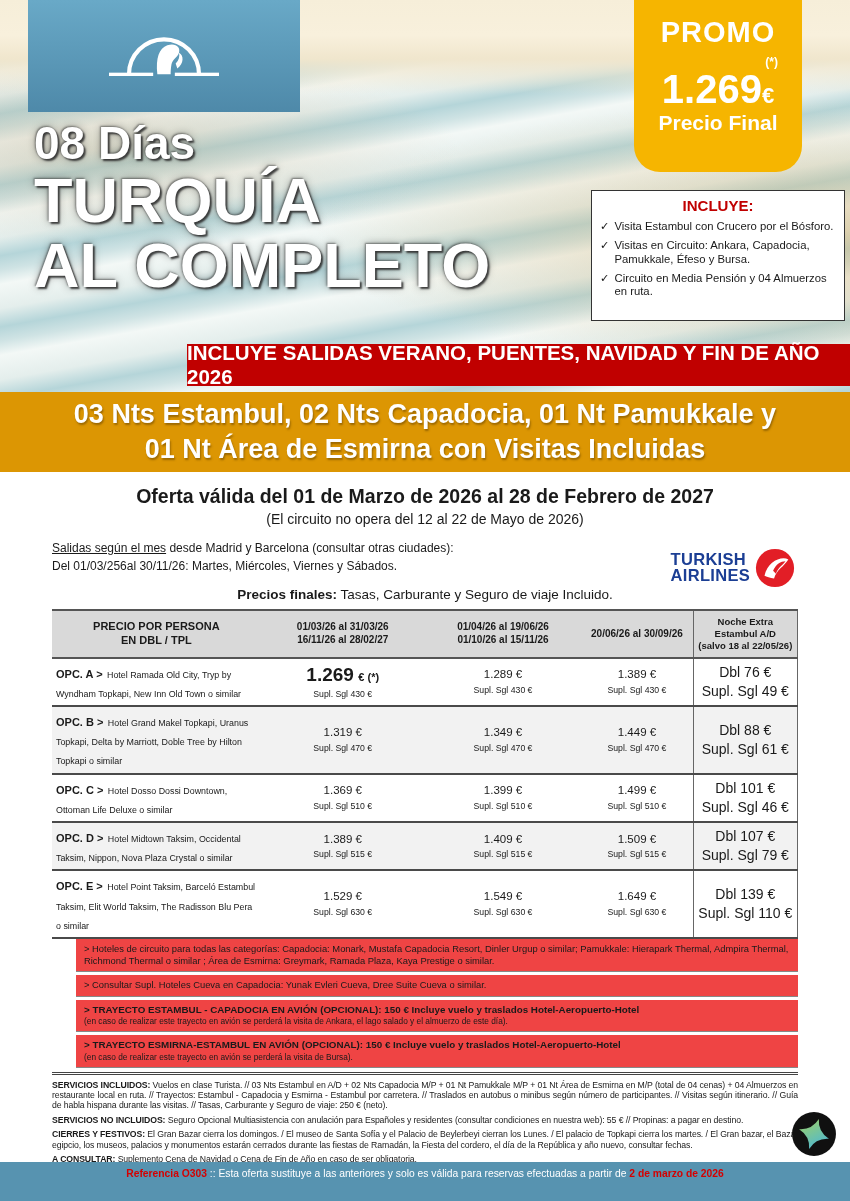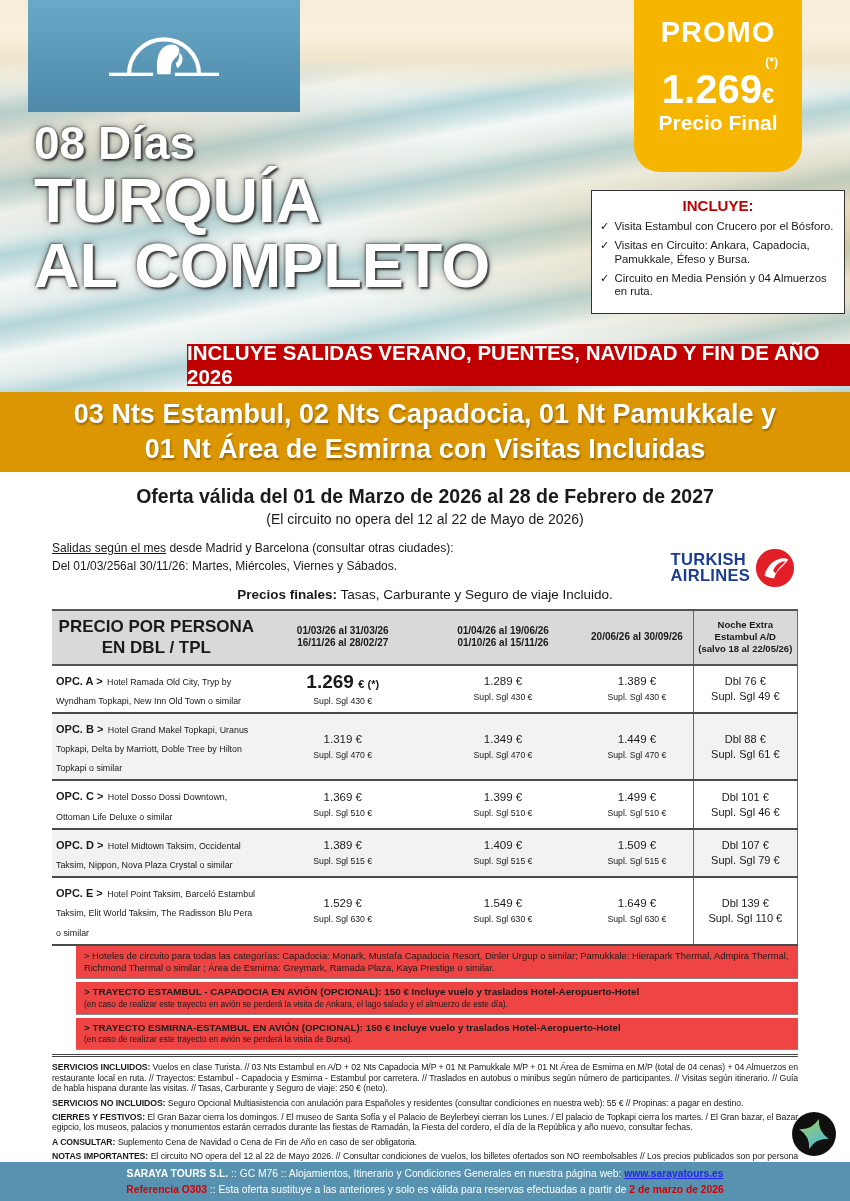--- a/index.html
+++ b/index.html
@@ -26,21 +26,21 @@
   .promo-ast{font-size:12px;font-weight:bold;text-align:right;padding-right:24px;margin-top:6px;}
   .promo-price{font-size:40px;font-weight:bold;line-height:1;}
   .promo-price .cur{font-size:22px;}
   .promo-final{font-size:21px;font-weight:bold;margin-top:2px;}
   .hero-title{position:absolute;left:34px;top:120px;color:#fff;font-weight:bold;line-height:1.04;
     text-shadow:2px 2px 2px rgba(45,45,45,.9), -1px -1px 2px rgba(45,45,45,.55), 0 0 9px rgba(0,0,0,.35);}
   .hero-title .t1{font-size:46px;}
   .hero-title .t2{font-size:63px;}
   .hero-title .t3{font-size:63px;}
   .incluye-box{position:absolute;left:591px;top:190px;width:236px;background:#fff;
-    border:1px solid #333;padding:6px 8px 8px;}
+    border:1px solid #333;padding:6px 8px 15px;}
   .incluye-title{color:#C00000;font-weight:bold;text-align:center;font-size:15px;margin-bottom:4px;}
   .incluye-item{font-size:11.3px;line-height:1.18;margin:6px 0;display:flex;gap:5px;}
   .incluye-item .chk{flex:0 0 auto;}
   .red-banner{position:absolute;left:187px;right:0;top:344px;height:42px;background:#C00000;
     color:#fff;font-weight:bold;font-size:20.5px;display:flex;align-items:center;justify-content:center;}
   
   .orange-banner{height:80px;background:#DC9603;color:#fff;text-align:center;font-weight:bold;
     font-size:27px;line-height:1.3;padding-top:5px;box-sizing:border-box;
     text-shadow:1px 2px 2px rgba(100,65,0,.55);}
   
@@ -49,34 +49,34 @@
   .validity-sub{text-align:center;font-size:14px;margin-bottom:12px;}
   .salidas{font-size:12px;line-height:1.5;position:relative;padding-right:150px;}
   .salidas .u{text-decoration:underline;}
   .tk-logo{position:absolute;right:2px;top:8px;display:flex;align-items:center;gap:4px;}
   .tk-text{color:#1B3E94;font-weight:bold;font-size:16.5px;line-height:.95;letter-spacing:.3px;}
   .precios{text-align:center;font-size:13.5px;margin:12px 0 7px;}
   
   table{width:100%;border-collapse:collapse;}
   thead th{background:#D9D9D9;border-top:2px solid #555;border-bottom:2px solid #555;
     padding:5px 3px;text-align:center;font-size:10px;line-height:1.25;}
-  thead th.c1{font-size:17px;}
+  thead th.c1{font-size:11px;}
   thead th.c5{font-size:9.5px;}
   tbody td{border-bottom:2px solid #4a4a4a;padding:4px 4px;text-align:center;vertical-align:middle;
     line-height:1.2;}
   tr.shade{background:#F2F2F2;}
   td.c5,th.c5{border-left:1px solid #666;border-right:1px solid #666;}
   .opc-cell{text-align:left;}
   .opc-label{font-weight:bold;font-size:11px;}
   .hotels{font-size:8.9px;}
   .price{font-size:11.5px;}
   .price-big{font-size:19px;font-weight:bold;}
   .price-sfx{font-size:11px;font-weight:bold;}
   .suppl{font-size:8.7px;margin-top:3px;}
-  .extra{font-size:11px;line-height:1.35;}
+  .extra{font-size:14px;line-height:1.35;}
   
   .fnotes{margin-top:0;}
   .fnote{background:#ef4444;border-bottom:1px solid #888;padding:4px 8px;margin-bottom:3px;
     font-size:9.4px;line-height:1.3;margin-left:24px;}
   .fnote .bold-line{font-weight:bold;font-size:9.8px;}
   .fnote .small-line{font-size:8.3px;}
   .dbl-sep{border-bottom:3px double #444;margin:4px 0 5px;}
   
   .service{font-size:8.7px;line-height:1.2;text-align:justify;margin:4px 0;letter-spacing:-.1px;}
   .service .lbl{font-weight:bold;}
@@ -288,20 +288,21 @@
         <td class="c5 extra">
             <div>Dbl 139 €</div>
             <div>Supl. Sgl 110 €</div>
           </td>
       </tr>
     </tbody>
   </table>
 
   <div class="fnotes">
     <div class="fnote">&gt; Hoteles de circuito para todas las categorías: Capadocia: Monark, Mustafa Capadocia Resort, Dinler Urgup o similar; Pamukkale: Hierapark Thermal, Admpira Thermal, Richmond Thermal o similar ; Área de Esmirna: Greymark, Ramada Plaza, Kaya Prestige o similar.</div>
+    <div class="fnote">&gt; Consultar Supl. Hoteles Cueva en Capadocia: Yunak Evleri Cueva, Dree Suite Cueva o similar.</div>
     <div class="fnote">
       <div class="bold-line">&gt; TRAYECTO ESTAMBUL - CAPADOCIA EN AVIÓN (OPCIONAL): 150 € Incluye vuelo y traslados Hotel-Aeropuerto-Hotel</div>
       <div class="small-line">(en caso de realizar este trayecto en avión se perderá la visita de Ankara, el lago salado y el almuerzo de este día).</div>
     </div>
     <div class="fnote">
       <div class="bold-line">&gt; TRAYECTO ESMIRNA-ESTAMBUL EN AVIÓN (OPCIONAL): 150 € Incluye vuelo y traslados Hotel-Aeropuerto-Hotel</div>
       <div class="small-line">(en caso de realizar este trayecto en avión se perderá la visita de Bursa).</div>
     </div>
   </div>
 
@@ -321,18 +322,15 @@
       <stop offset="0" stop-color="#a6d35a"></stop>
         <stop offset="1" stop-color="#3fb3e8"></stop>
     </linearGradient>
   </defs>
   <circle cx="22" cy="22" r="21" fill="#101010"></circle>
   <path d="M22 7 Q25 19 37 22 Q25 25 22 37 Q19 25 7 22 Q19 19 22 7 Z" fill="url(#wg)" transform="rotate(18 22 22)"></path>
 </svg>
 
 <div class="footer">
   <div>
-    <span class="b">SARAYA TOURS S.L.</span><span> :: GC M76 ::  Alojamientos, Itinerario y Condiciones Generales en nuestra página web: </span><a href="#">www.sarayatours.es</a>
-  </div>
-  <div>
     <span class="red">Referencia O303</span><span> :: </span><span>Esta oferta sustituye a las anteriores y solo es válida para reservas efectuadas a partir de </span><span class="red">2 de marzo de 2026</span>
   </div>
 </div>
 
 </body></html>

